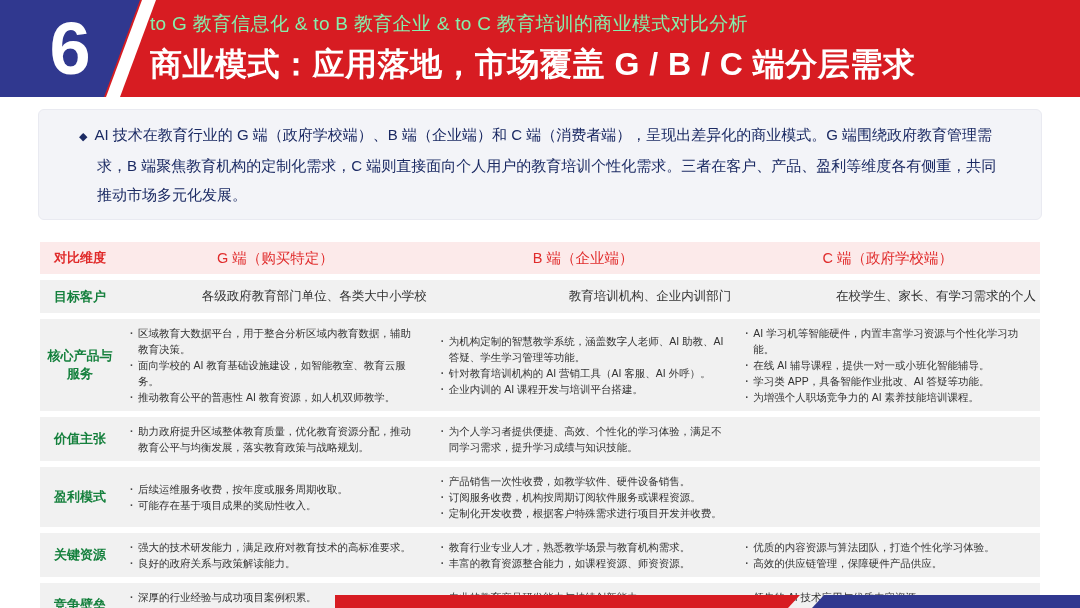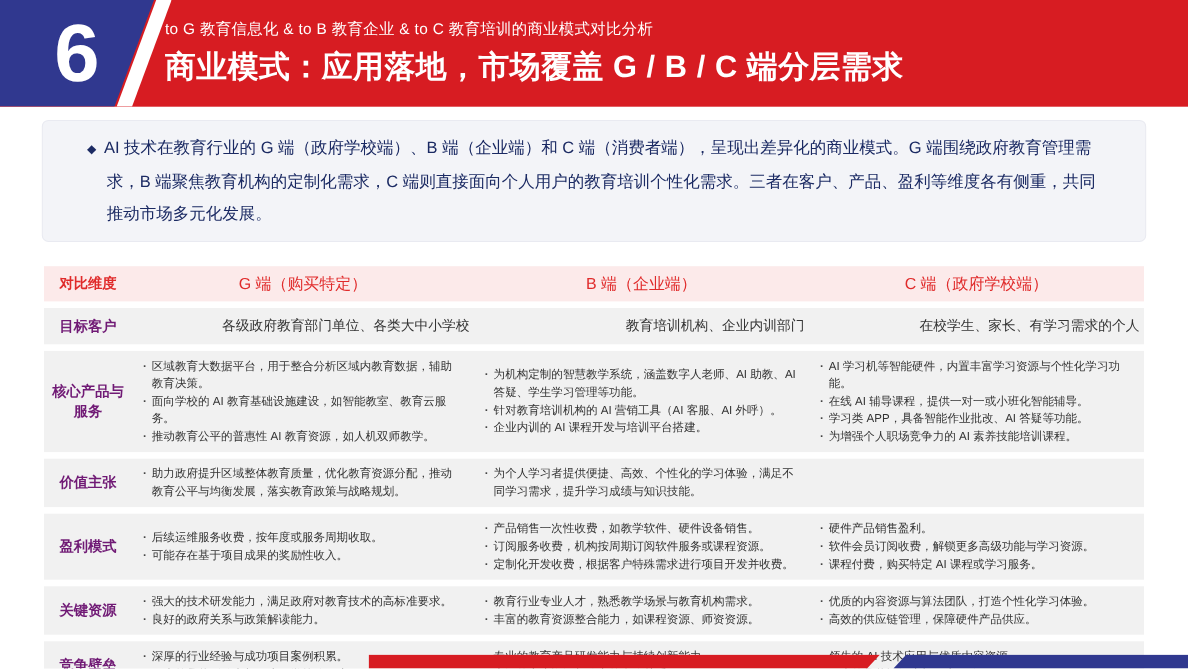--- a/index.html
+++ b/index.html
@@ -9,36 +9,36 @@
   }
   
   .hdr{position:relative;width:100%;height:97px;background:#d71c22;}
   .hdr .corner{position:absolute;top:0;left:0;width:170px;height:97px;background:#30388f;
     clip-path:polygon(0 0,140px 0,104px 100%,0 100%);}
   .hdr .slash{position:absolute;top:0;left:0;width:180px;height:97px;background:#ffffff;
     clip-path:polygon(142px 0,156px 0,120px 100%,106px 100%);}
   .hdr .num{position:absolute;top:8px;left:30px;width:80px;text-align:center;
     font-size:74px;line-height:82px;font-weight:bold;color:#fff;}
   .hdr .txt{position:absolute;left:150px;top:0;height:97px;display:flex;flex-direction:column;justify-content:center;gap:6px;}
-  .hdr .sub{font-size:14px;color:#ffffff;letter-spacing:.3px;}
-  .hdr .ttl{font-size:28px;font-weight:bold;color:#ffffff;letter-spacing:.5px;}
+  .hdr .sub{font-size:19px;color:#86efac;letter-spacing:.3px;}
+  .hdr .ttl{font-size:32px;font-weight:bold;color:#ffffff;letter-spacing:.5px;}
   
   .intro{margin:12px 38px 0 38px;background:#f3f4f8;border:1px solid #e9eaf1;border-radius:6px;
     padding:10px 40px;}
   .intro p{margin:0;font-size:15px;line-height:29px;color:#1b2a63;font-weight:500;
     padding-left:18px;text-indent:-18px;}
   .intro .diamond{font-size:11px;margin-right:7px;color:#1b2a63;}
   
   .tbl{margin:22px 40px 0 40px;}
   .trow,.thead{display:grid;grid-template-columns:80px 1.02fr 1fr 1fr;margin-bottom:6px;}
   .thead{background:#fceaea;align-items:center;height:32px;}
   .thead .hc{text-align:center;color:#e02b2b;font-size:14.5px;}
   .thead .hc.dim{font-size:13px;font-weight:bold;}
   .trow{background:#f1f1f1;align-items:center;}
-  .tlabel{font-size:13px;font-weight:bold;color:#701a75;text-align:center;padding:6px 4px;}
+  .tlabel{font-size:13px;font-weight:bold;color:#15803d;text-align:center;padding:6px 4px;}
   .tcell{padding:6px 10px 6px 8px;}
   .tcell.ccenter{text-align:right;font-size:12.5px;color:#333;padding:8px 4px;}
   .tcell ul{margin:0;padding:0;list-style:none;}
   .tcell li{font-size:10.5px;line-height:16px;color:#333;position:relative;padding-left:10px;}
   .tcell li::before{content:"·";position:absolute;left:2px;font-weight:bold;color:#444;}
   
   .foot-red{position:absolute;bottom:0;left:335px;width:465px;height:13px;background:#d71c22;
     clip-path:polygon(0 0,100% 0,calc(100% - 12px) 100%,0 100%);}
   .foot-blue{position:absolute;bottom:0;left:812px;width:268px;height:13px;background:#30388f;
     clip-path:polygon(12px 0,100% 0,100% 100%,0 100%);}
@@ -122,27 +122,20 @@
               <li>可能存在基于项目成果的奖励性收入。</li>
             </ul>
           </div>
           <div class="tcell">
             <ul>
               <li>产品销售一次性收费，如教学软件、硬件设备销售。</li>
               <li>订阅服务收费，机构按周期订阅软件服务或课程资源。</li>
               <li>定制化开发收费，根据客户特殊需求进行项目开发并收费。</li>
             </ul>
           </div>
-          <div class="tcell">
-            <ul>
-              <li>硬件产品销售盈利。</li>
-              <li>软件会员订阅收费，解锁更多高级功能与学习资源。</li>
-              <li>课程付费，购买特定 AI 课程或学习服务。</li>
-            </ul>
-          </div>
         </div>
         <div class="trow">
           <div class="tlabel">关键资源</div>
           <div class="tcell">
             <ul>
               <li>强大的技术研发能力，满足政府对教育技术的高标准要求。</li>
               <li>良好的政府关系与政策解读能力。</li>
             </ul>
           </div>
           <div class="tcell">

